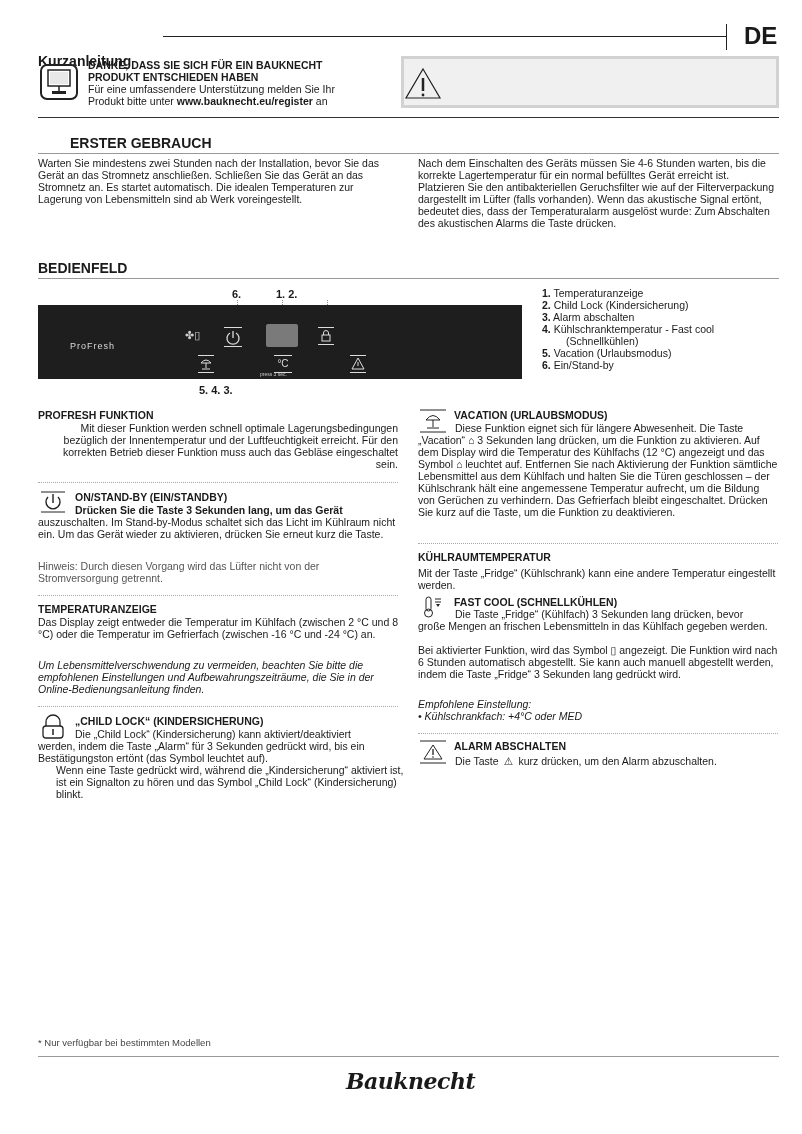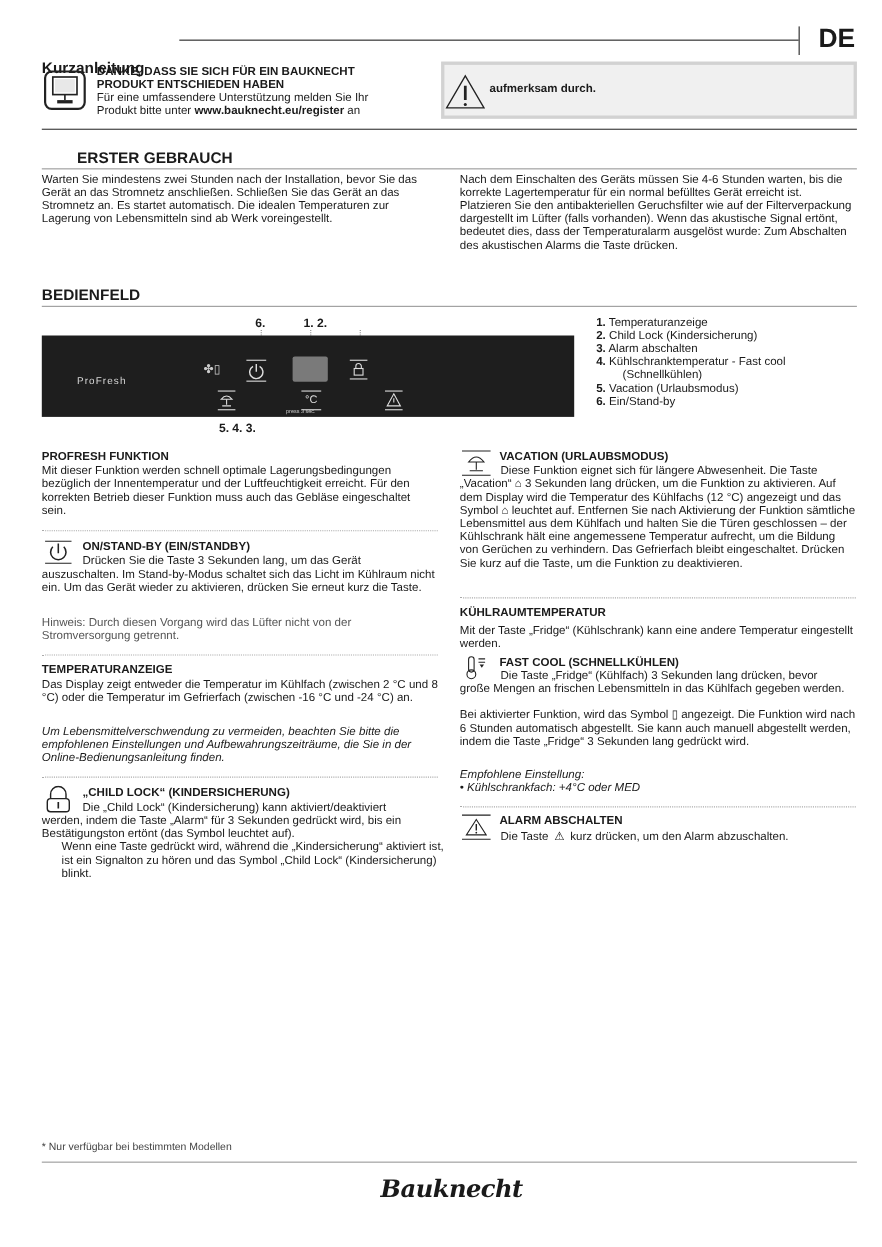--- a/index.html
+++ b/index.html
@@ -63,21 +63,20 @@
 
 <div class="abs safety-box"></div>
 <div class="abs safety-icon">
   <svg width="38" height="34" viewBox="0 0 38 34">
     <polygon points="19,3 36,32 2,32" fill="none" stroke="#222" stroke-width="1.2"></polygon>
     <line x1="19" y1="12" x2="19" y2="25" stroke="#222" stroke-width="2.5"></line>
     <circle cx="19" cy="29" r="1.4" fill="#222"></circle>
   </svg>
 </div>
 <div class="abs safety-text">
-  <div>aufmerksam durch.</div>
 </div>
 <div class="abs topline"></div>
 
 <div class="abs sec-h" style="top:135px;padding-left:32px;">ERSTER GEBRAUCH</div>
 <div class="abs sec-line" style="top:153px;"></div>
 <div class="abs para" style="left:38px; top:157px; width:356px;">Warten Sie mindestens zwei Stunden nach der Installation, bevor Sie das Gerät an das Stromnetz anschließen. Schließen Sie das Gerät an das Stromnetz an. Es startet automatisch. Die idealen Temperaturen zur Lagerung von Lebensmitteln sind ab Werk voreingestellt.</div>
 <div class="abs para" style="left:418px; top:157px; width:360px;">Nach dem Einschalten des Geräts müssen Sie 4-6 Stunden warten, bis die korrekte Lagertemperatur für ein normal befülltes Gerät erreicht ist. Platzieren Sie den antibakteriellen Geruchsfilter wie auf der Filterverpackung dargestellt im Lüfter (falls vorhanden). Wenn das akustische Signal ertönt, bedeutet dies, dass der Temperaturalarm ausgelöst wurde: Zum Abschalten des akustischen Alarms die Taste drücken.</div>
 
 <div class="abs sec-h" style="top:260px;">BEDIENFELD</div>
 <div class="abs sec-line" style="top:278px;"></div>
@@ -128,33 +127,33 @@
   <div><b>1.</b> <span>Temperaturanzeige</span></div>
   <div><b>2.</b> <span>Child Lock (Kindersicherung)</span></div>
   <div><b>3.</b> <span>Alarm abschalten</span></div>
   <div><b>4.</b> <span>Kühlschranktemperatur - Fast cool</span></div>
   <div style="padding-left:24px;"><span>(Schnellkühlen)</span></div>
   <div><b>5.</b> <span>Vacation (Urlaubsmodus)</span></div>
   <div><b>6.</b> <span>Ein/Stand-by</span></div>
 </div>
 
 <div class="abs sub-h" style="left:38px; top:409px;">PROFRESH FUNKTION</div>
-<div class="abs para" style="left:38px; top:422px; width:360px;">Mit dieser Funktion werden schnell optimale Lagerungsbedingungen bezüglich der Innentemperatur und der Luftfeuchtigkeit erreicht. Für den korrekten Betrieb dieser Funktion muss auch das Gebläse eingeschaltet sein.</div>
+<div class="abs para" style="left:38px; top:422px; width:360px;text-align:right;">Mit dieser Funktion werden schnell optimale Lagerungsbedingungen bezüglich der Innentemperatur und der Luftfeuchtigkeit erreicht. Für den korrekten Betrieb dieser Funktion muss auch das Gebläse eingeschaltet sein.</div>
 <div class="abs dots" style="left:38px; top:482px; width:360px;"></div>
 
 <div class="abs" style="left:40px; top:490px;">
   <svg width="26" height="24" viewBox="0 0 26 24">
       <line x1="1" y1="2" x2="25" y2="2" stroke="#222"></line>
       <line x1="1" y1="22" x2="25" y2="22" stroke="#222"></line>
       <path d="M8,7 A7,7 0 1,0 18,7" fill="none" stroke="#222" stroke-width="1.4"></path>
       <line x1="13" y1="4" x2="13" y2="13" stroke="#222" stroke-width="1.4"></line>
     </svg>
 </div>
 <div class="abs sub-h" style="left:75px; top:491px;">ON/STAND-BY (EIN/STANDBY)</div>
-<div class="abs para" style="left:75px; top:504px; width:322px;">Drücken Sie die Taste 3 Sekunden lang, um das Gerät</div>
+<div class="abs para" style="left:75px; top:504px; width:322px;font-weight:bold;">Drücken Sie die Taste 3 Sekunden lang, um das Gerät</div>
 <div class="abs para" style="left:38px; top:516px; width:360px;">auszuschalten. Im Stand-by-Modus schaltet sich das Licht im Kühlraum nicht ein. Um das Gerät wieder zu aktivieren, drücken Sie erneut kurz die Taste.</div>
 <div class="abs para gray" style="left:38px; top:560px; width:340px;">Hinweis: Durch diesen Vorgang wird das Lüfter nicht von der Stromversorgung getrennt.</div>
 <div class="abs dots" style="left:38px; top:595px; width:360px;"></div>
 
 <div class="abs sub-h" style="left:38px; top:603px;">TEMPERATURANZEIGE</div>
 <div class="abs para" style="left:38px; top:616px; width:360px;">Das Display zeigt entweder die Temperatur im Kühlfach (zwischen 2 °C und 8 °C) oder die Temperatur im Gefrierfach (zwischen -16 °C und -24 °C) an.</div>
 <div class="abs para" style="left:38px; top:659px; width:360px; font-style:italic;">Um Lebensmittelverschwendung zu vermeiden, beachten Sie bitte die empfohlenen Einstellungen und Aufbewahrungszeiträume, die Sie in der Online-Bedienungsanleitung finden.</div>
 <div class="abs dots" style="left:38px; top:706px; width:360px;"></div>
 
 <div class="abs" style="left:40px; top:714px;">

